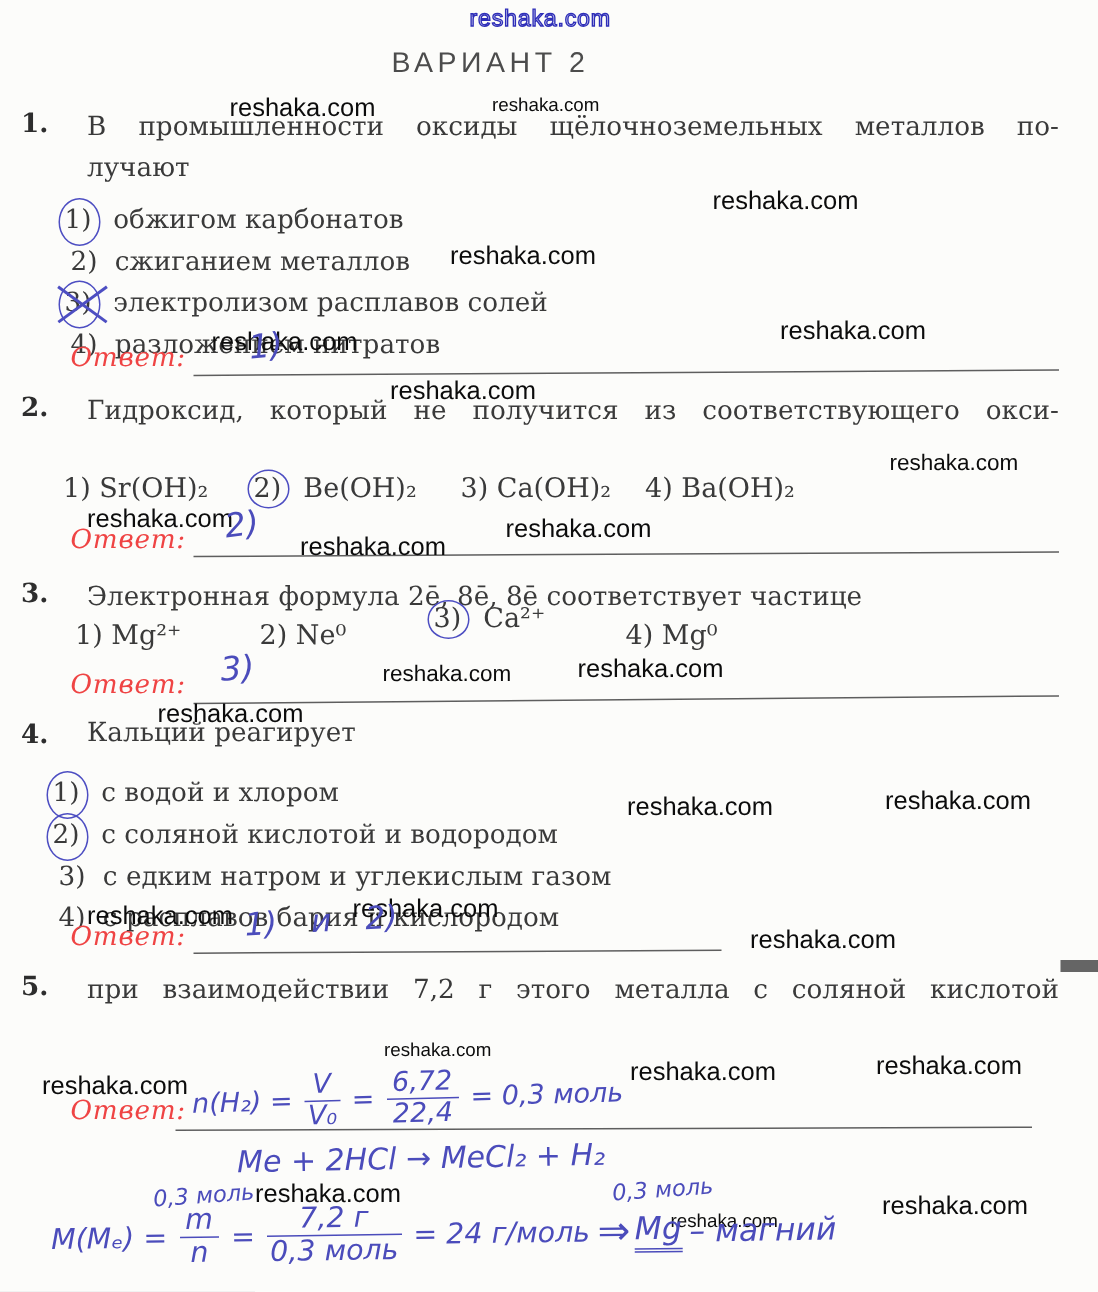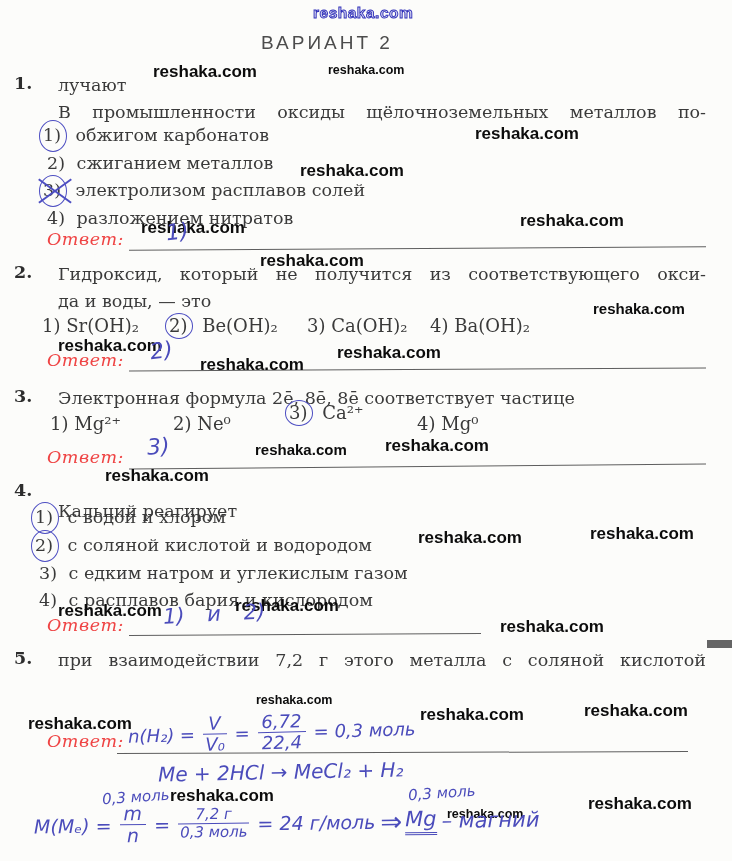--- a/index.html
+++ b/index.html
@@ -1,34 +1,34 @@
 <!DOCTYPE html>
 <html><head>
 <meta charset="utf-8">
 <style>
   html,body{margin:0;padding:0;background:#e9e9e9;}
   #page{position:relative;width:732px;height:861px;background:#fcfcfa;overflow:hidden;
         font-family:"DejaVu Serif",serif;color:#3a3a3a;}
   
-  .wm{position:absolute;font-family:"Liberation Sans",sans-serif;font-weight:bold;
+  .wm{position:absolute;font-family:"Liberation Sans",sans-serif;font-weight:normal;
       color:#0c0c0c;white-space:nowrap;z-index:5;}
   .wm.lg{font-size:17px;}
   .wm.md{font-size:15px;}
   .wm.sm{font-size:12.5px;}
   .wm.outline{font-size:15.5px;letter-spacing:.5px;color:rgba(50,50,195,.22);
       -webkit-text-stroke:.9px #2e2eb8;}
   
   .vtitle{position:absolute;font-family:"Liberation Sans",sans-serif;font-size:19px;
       letter-spacing:3px;color:#4c4c4c;white-space:nowrap;}
   
   .qnum{position:absolute;font-weight:bold;font-size:17.5px;color:#2d2d2d;}
   .qtext{position:absolute;width:648px;font-size:17.5px;line-height:27px;}
   .qline{display:block;}
   .just{text-align:justify;text-align-last:justify;}
-  .opts{position:absolute;font-size:17.5px;}
+  .opts{position:absolute;font-size:17.5px;margin-top:12px;}
   .opt{line-height:27px;white-space:nowrap;}
   .opt-label{display:inline-block;min-width:24px;}
   .optitem{position:absolute;font-size:18px;white-space:nowrap;}
   
   .circ{display:inline-block;border:1.7px solid #4d4ec2;border-radius:50%;
       padding:1px 5px 2px 3px;margin:-2px 3px -2px -8px;position:relative;min-width:auto;}
   .crossed::before,.crossed::after{content:"";position:absolute;left:-5px;top:48%;
       width:40px;height:1.7px;background:#4d4ec2;}
   .crossed::before{transform:rotate(36deg);}
   .crossed::after{transform:rotate(-36deg);}
@@ -78,37 +78,36 @@
       <span class="wm lg" style="left: 28px; top: 714px;">reshaka.com</span>
       <span class="wm lg" style="left: 170px; top: 786px;">reshaka.com</span>
       <span class="wm sm" style="left: 447px; top: 807px;">reshaka.com</span>
       <span class="wm lg" style="left: 588px; top: 794px;">reshaka.com</span>
     </div>
 
   <div class="vtitle" style="left:261px;top:32px">ВАРИАНТ 2</div>
 
   <span class="qnum" style="left:14px;top:73px">1.</span>
   <div class="qtext" style="left:58px;top:72px">
+    <span class="qline just">В промышленности оксиды щёлочноземельных металлов по-</span>
     <span class="qline">лучают</span>
-    <span class="qline just">В промышленности оксиды щёлочноземельных металлов по-</span>
   </div>
   <div class="opts" style="left:47px;top:122px">
     <div class="opt"><span class="opt-label circ"><span>1)</span></span> <span>обжигом карбонатов</span></div>
     <div class="opt"><span class="opt-label">2)</span> <span>сжиганием металлов</span></div>
     <div class="opt"><span class="opt-label circ crossed"><span>3)</span></span> <span>электролизом расплавов солей</span></div>
     <div class="opt"><span class="opt-label">4)</span> <span>разложением нитратов</span></div>
   </div>
   <div class="ans" style="left:47px;top:229px"><span class="ans-label">Ответ:</span></div>
   <div class="ans-underline" style="left:129px;top:248px;width:577px;transform:rotate(-0.35deg)"></div>
   <div class="hand" style="left:166px;top:219px;font-size:22px;transform:rotate(-6deg)">1)</div>
 
   <span class="qnum" style="left:14px;top:262px">2.</span>
   <div class="qtext" style="left:58px;top:261px">
     <span class="qline just">Гидроксид, который не получится из соответствующего окси-</span>
-    <span class="qline">да и воды, — это</span>
   </div>
   <div class="optitem" style="left:42px;top:315px"><span>1)</span> <span>Sr(OH)₂</span></div>
   <div class="optitem" style="left:173px;top:315px"><span class="circ"><span>2)</span></span> <span>Be(OH)₂</span></div>
   <div class="optitem" style="left:307px;top:315px"><span>3)</span> <span>Ca(OH)₂</span></div>
   <div class="optitem" style="left:430px;top:315px"><span>4)</span> <span>Ba(OH)₂</span></div>
   <div class="ans" style="left:47px;top:350px"><span class="ans-label">Ответ:</span></div>
   <div class="ans-underline" style="left:129px;top:369px;width:577px;transform:rotate(-0.3deg)"></div>
   <div class="hand" style="left:150px;top:338px;font-size:22px;transform:rotate(-7deg)">2)</div>
 
   <span class="qnum" style="left:14px;top:386px">3.</span>
@@ -117,21 +116,21 @@
   </div>
   <div class="optitem" style="left:50px;top:413px"><span>1)</span> <span>Mg²⁺</span></div>
   <div class="optitem" style="left:173px;top:413px"><span>2)</span> <span>Ne⁰</span></div>
   <div class="optitem" style="left:293px;top:402px"><span class="circ"><span>3)</span></span> <span>Ca²⁺</span></div>
   <div class="optitem" style="left:417px;top:413px"><span>4)</span> <span>Mg⁰</span></div>
   <div class="ans" style="left:47px;top:447px"><span class="ans-label">Ответ:</span></div>
   <div class="ans-underline" style="left:129px;top:466px;width:577px;transform:rotate(-0.5deg)"></div>
   <div class="hand" style="left:147px;top:434px;font-size:22px;transform:rotate(-4deg)">3)</div>
 
   <span class="qnum" style="left:14px;top:480px">4.</span>
-  <div class="qtext" style="left:58px;top:498px">
+  <div class="qtext" style="left:58px;top:476px">
     <span class="qline">Кальций реагирует</span>
   </div>
   <div class="opts" style="left:39px;top:504px">
     <div class="opt"><span class="opt-label circ" style="min-width:auto"><span>1)</span></span> <span>с водой и хлором</span></div>
     <div class="opt"><span class="opt-label circ" style="min-width:auto"><span>2)</span></span> <span>с соляной кислотой и водородом</span></div>
     <div class="opt"><span class="opt-label">3)</span> <span>с едким натром и углекислым газом</span></div>
     <div class="opt"><span class="opt-label">4)</span> <span>с расплавов бария и кислородом</span></div>
   </div>
   <div class="ans" style="left:47px;top:615px"><span class="ans-label">Ответ:</span></div>
   <div class="ans-underline" style="left:129px;top:634px;width:352px;transform:rotate(-0.3deg)"></div>
@@ -160,21 +159,21 @@
   <div class="hand" style="left:158px;top:760px;font-size:20px;transform:rotate(-1.2deg)">Me + 2HCl → MeCl₂ + H₂</div>
   <div class="hand" style="left:102px;top:788px;font-size:15px;transform:rotate(-4deg)">0,3 моль</div>
   <div class="hand" style="left:408px;top:784px;font-size:15px;transform:rotate(-4deg)">0,3 моль</div>
   <div class="hand solrow" style="left:34px;top:801px;font-size:19px;transform:rotate(-0.8deg)">
     <span>M(Mₑ) =</span>
     <span class="frac">
         <span class="fn">m</span>
         <span class="fd">n</span>
       </span>
     <span>=</span>
-    <span class="frac" style="font-size:15px">
+    <span class="frac" style="font-size:19px">
         <span class="fn">7,2 г</span>
         <span class="fd">0,3 моль</span>
       </span>
     <span>= 24 г/моль</span>
     <span class="bigarrow">⇒</span>
     <span class="mg" style="font-size:21px">Mg</span>
     <span style="font-size:21px">– магний</span>
   </div>
 
   <div class="artifact" style="left:707px;top:640px;width:25px;height:8px"></div>

